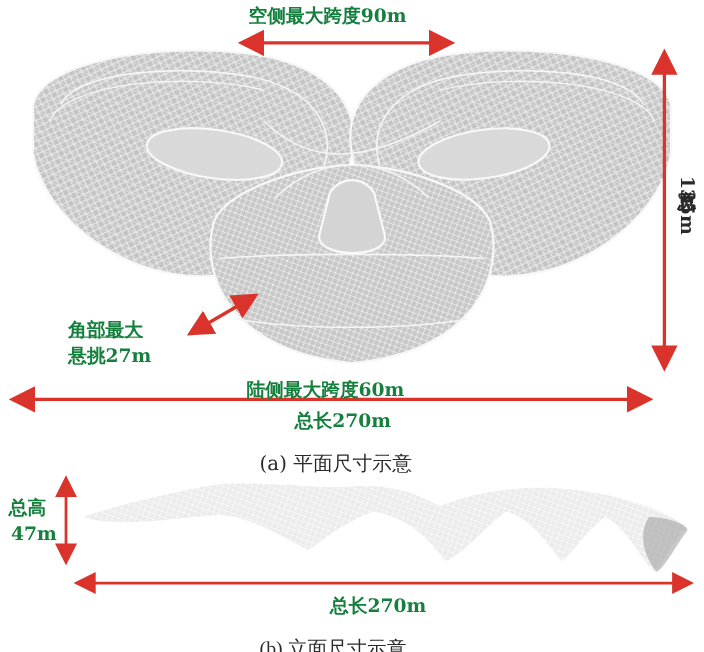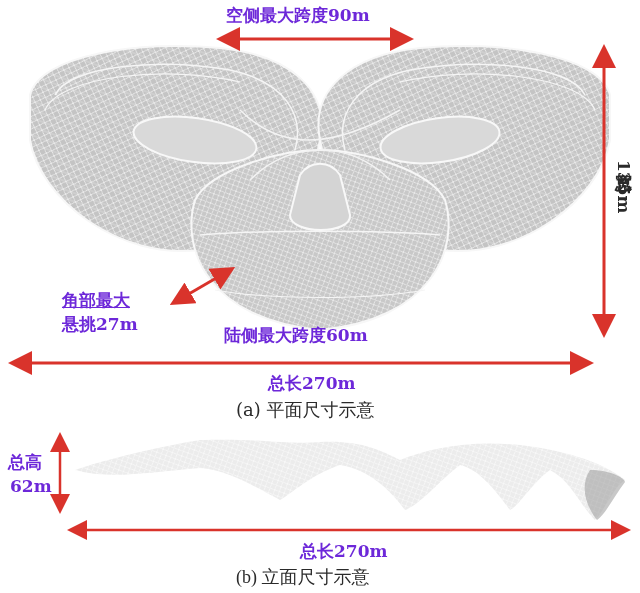--- a/index.html
+++ b/index.html
@@ -1,19 +1,19 @@
 <!DOCTYPE html>
 <html><head>
 <meta charset="utf-8">
 <style>
   html, body { margin: 0; padding: 0; background: #ffffff; }
   body { width: 640px; height: 593px; position: relative; overflow: hidden;
          font-family: "DejaVu Serif", "Liberation Serif", serif; color: #222; }
-  .lbl { position: absolute; font-size: 17px; line-height: 20px; color: #6d28d9; white-space: nowrap; font-weight: bold; }
-  .caption { position: absolute; font-size: 18px; line-height: 22px; color: #2a2a2a; white-space: nowrap; }
+  .lbl { position: absolute; font-size: 17px; line-height: 20px; color: #15803d; white-space: nowrap; font-weight: bold; }
+  .caption { position: absolute; font-size: 18px; line-height: 22px; color: #2a2a2a; white-space: nowrap; margin-top: 12px; }
   svg { position: absolute; left: 0; top: 0; }
   .vert { position: absolute; writing-mode: vertical-rl; font-size: 17px; color: #2a2a2a; font-weight: bold; white-space: nowrap; }
 </style>
 </head>
 <body>
 
 <svg width="640" height="593" viewBox="0 0 640 593">
   <defs>
     <pattern id="mesh" width="8" height="8" patternUnits="userSpaceOnUse" patternTransform="rotate(20)">
       <rect width="8" height="8" fill="#c4c4c4"></rect>
@@ -68,20 +68,20 @@
     <path d="M590 470 C 610 470, 625 478, 625 482 C 615 495, 605 515, 597 520 C 585 505, 580 485, 590 470 Z" fill="#9a9a9a" opacity="0.55"></path>
   </g>
   <line x1="60" y1="437" x2="60" y2="509" stroke="#d9332b" stroke-width="2.5" marker-start="url(#ah)" marker-end="url(#ah)"></line>
   <line x1="72" y1="530" x2="626" y2="530" stroke="#d9332b" stroke-width="2.5" marker-start="url(#ah)" marker-end="url(#ah)"></line>
 </svg>
 
 <div class="lbl" style="left:226px; top:5px;">空侧最大跨度90m</div>
 <div class="vert" style="left:613px; top:160px;">总宽135m</div>
 <div class="lbl" style="left:62px; top:290px;text-decoration:underline;">角部最大</div>
 <div class="lbl" style="left:62px; top:314px;">悬挑27m</div>
-<div class="lbl" style="left:224px; top:325px;">陆侧最大跨度60m</div>
+<div class="lbl" style="left:224px; top:345px;">陆侧最大跨度60m</div>
 <div class="lbl" style="left:268px; top:373px;">总长270m</div>
 <div class="caption" style="left:236px; top:399px;">(a) 平面尺寸示意</div>
 
 <div class="lbl" style="left:8px; top:452px;">总高</div>
-<div class="lbl" style="left:10px; top:476px;">62m</div>
+<div class="lbl" style="left:10px; top:476px;">47m</div>
 <div class="lbl" style="left:300px; top:541px;">总长270m</div>
 <div class="caption" style="left:236px; top:566px;font-family:Liberation Serif, serif;">(b) 立面尺寸示意</div>
 
 </body></html>

